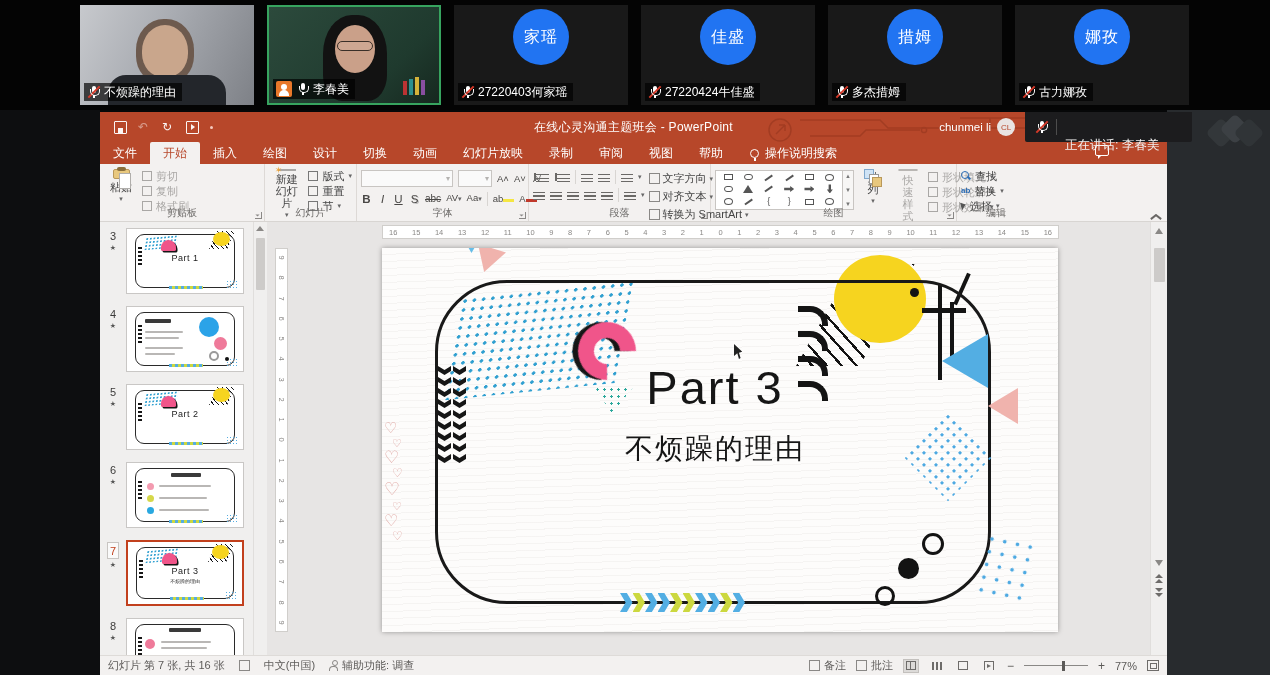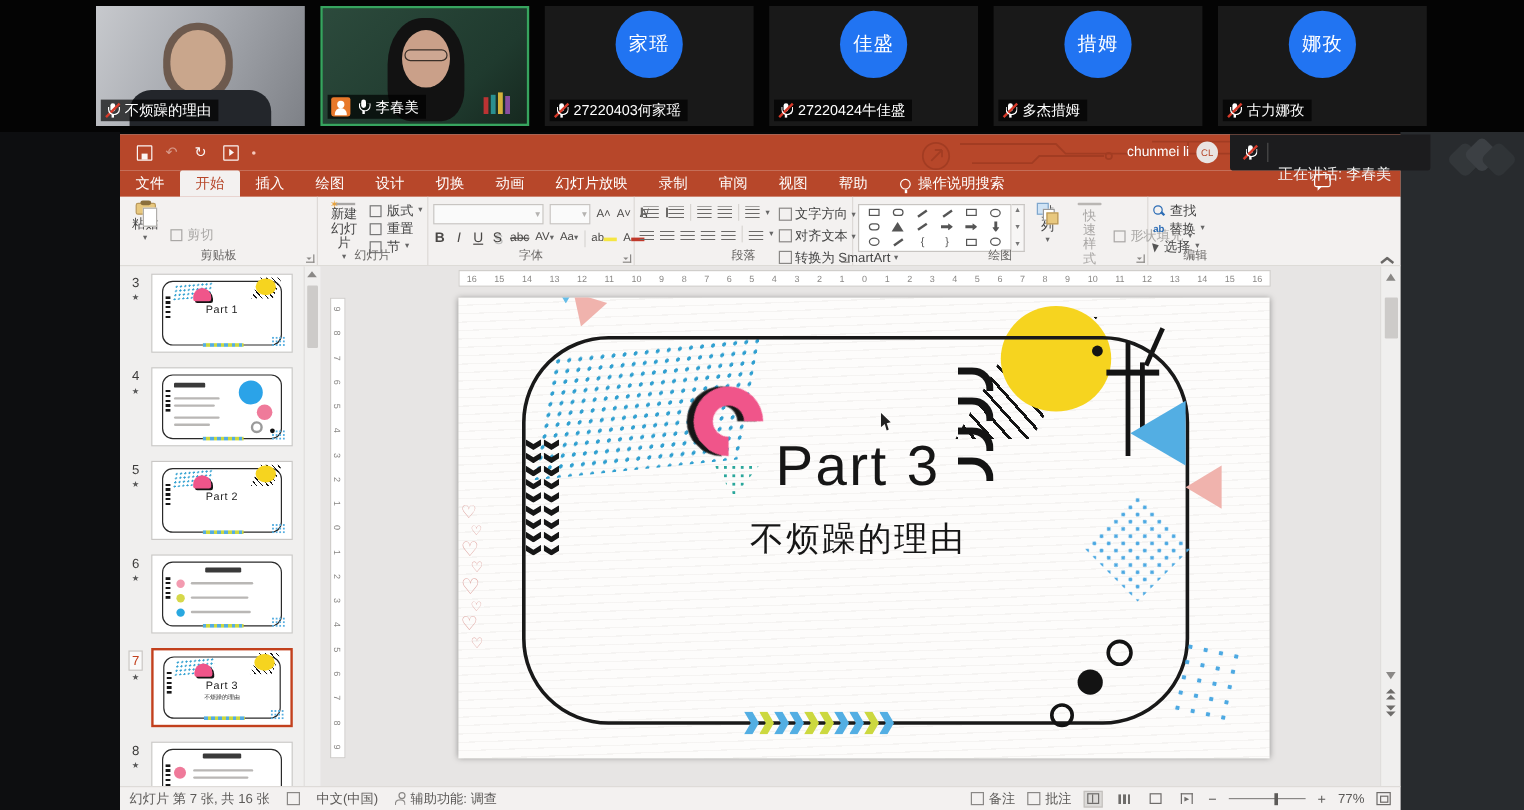--- a/index.html
+++ b/index.html
@@ -82,21 +82,21 @@
   .rg-label{position:absolute;left:0;right:0;bottom:1px;text-align:center;font-size:10px;color:#696765;}
   .dlg{position:absolute;right:2px;bottom:2px;width:7px;height:7px;border-right:1.3px solid #8a8886;border-bottom:1.3px solid #8a8886;}
   .dlg::before{content:"";position:absolute;right:2px;bottom:2px;border-top:3px solid transparent;border-right:3px solid #8a8886;transform:rotate(45deg);}
   .btn-big{display:flex;flex-direction:column;align-items:center;justify-content:flex-start;padding:2px 6px;font-size:11px;color:#444;text-align:center;line-height:12px;}
   .dd{font-size:7px;color:#666;}
   .ic-clip{width:17px;height:21px;background:#e8c87e;border:1px solid #b9985a;border-radius:2px;position:relative;margin-bottom:2px;}
   .ic-clip::before{content:"";position:absolute;left:3px;top:-3px;width:9px;height:4px;background:#8a6f3c;border-radius:2px;}
   .ic-clip::after{content:"";position:absolute;left:5px;top:3px;width:10px;height:14px;background:#fff;border:1px solid #b0aeab;}
   .small-col{display:flex;flex-direction:column;justify-content:flex-start;gap:3px;padding-top:3px;}
   .btn-sm{display:flex;align-items:center;gap:4px;font-size:11px;color:#444;line-height:12px;white-space:nowrap;}
-  .btn-sm.dis{color:#a9a7a5;margin-top:20px;}
+  .btn-sm.dis{color:#a9a7a5;}
   .ic-sq{width:10px;height:10px;border:1.2px solid #a9a7a5;position:relative;flex:0 0 auto;}
   .ic-sq.en{border-color:#777;}
   .ic-newslide{width:18px;height:20px;background:#fff;border:1px solid #a9a7a5;position:relative;margin-bottom:2px;}
   .ic-newslide::before{content:"✶";position:absolute;left:-4px;top:-6px;color:#e8a33d;font-size:9px;}
   .two-line{width:40px;}
   
   .font-col{display:flex;flex-direction:column;gap:4px;padding-top:3px;}
   .font-row{display:flex;align-items:center;gap:5px;}
   .sel{height:17px;border:1px solid #c8c5c2;background:#fafafa;display:flex;align-items:center;justify-content:flex-end;padding:0 2px;color:#b5b3b1;font-size:8px;}
   .sel.name{width:92px;} .sel.size{width:34px;}
@@ -342,20 +342,21 @@
           <circle cx="304" cy="6" r="2.6"></circle>
         </g>
       </svg>
       <div class="qat">
         <span class="q-ic ic-save"></span>
         <span class="q-ic ic-undo dim">↶</span>
         <span class="q-ic ic-redo">↻</span>
         <span class="q-ic ic-show"></span>
         <span class="q-dot"></span>
       </div>
+      <div class="tb-title">在线心灵沟通主题班会 - PowerPoint</div>
       <div class="tb-account">
         <span>chunmei li</span>
         <span class="tb-avatar">CL</span>
       </div>
     </div>
 
     <div class="tabrow">
       <span id="tabs-host" style="display:flex;">
           <span class="tab">文件</span>
           <span class="tab active">开始</span>

